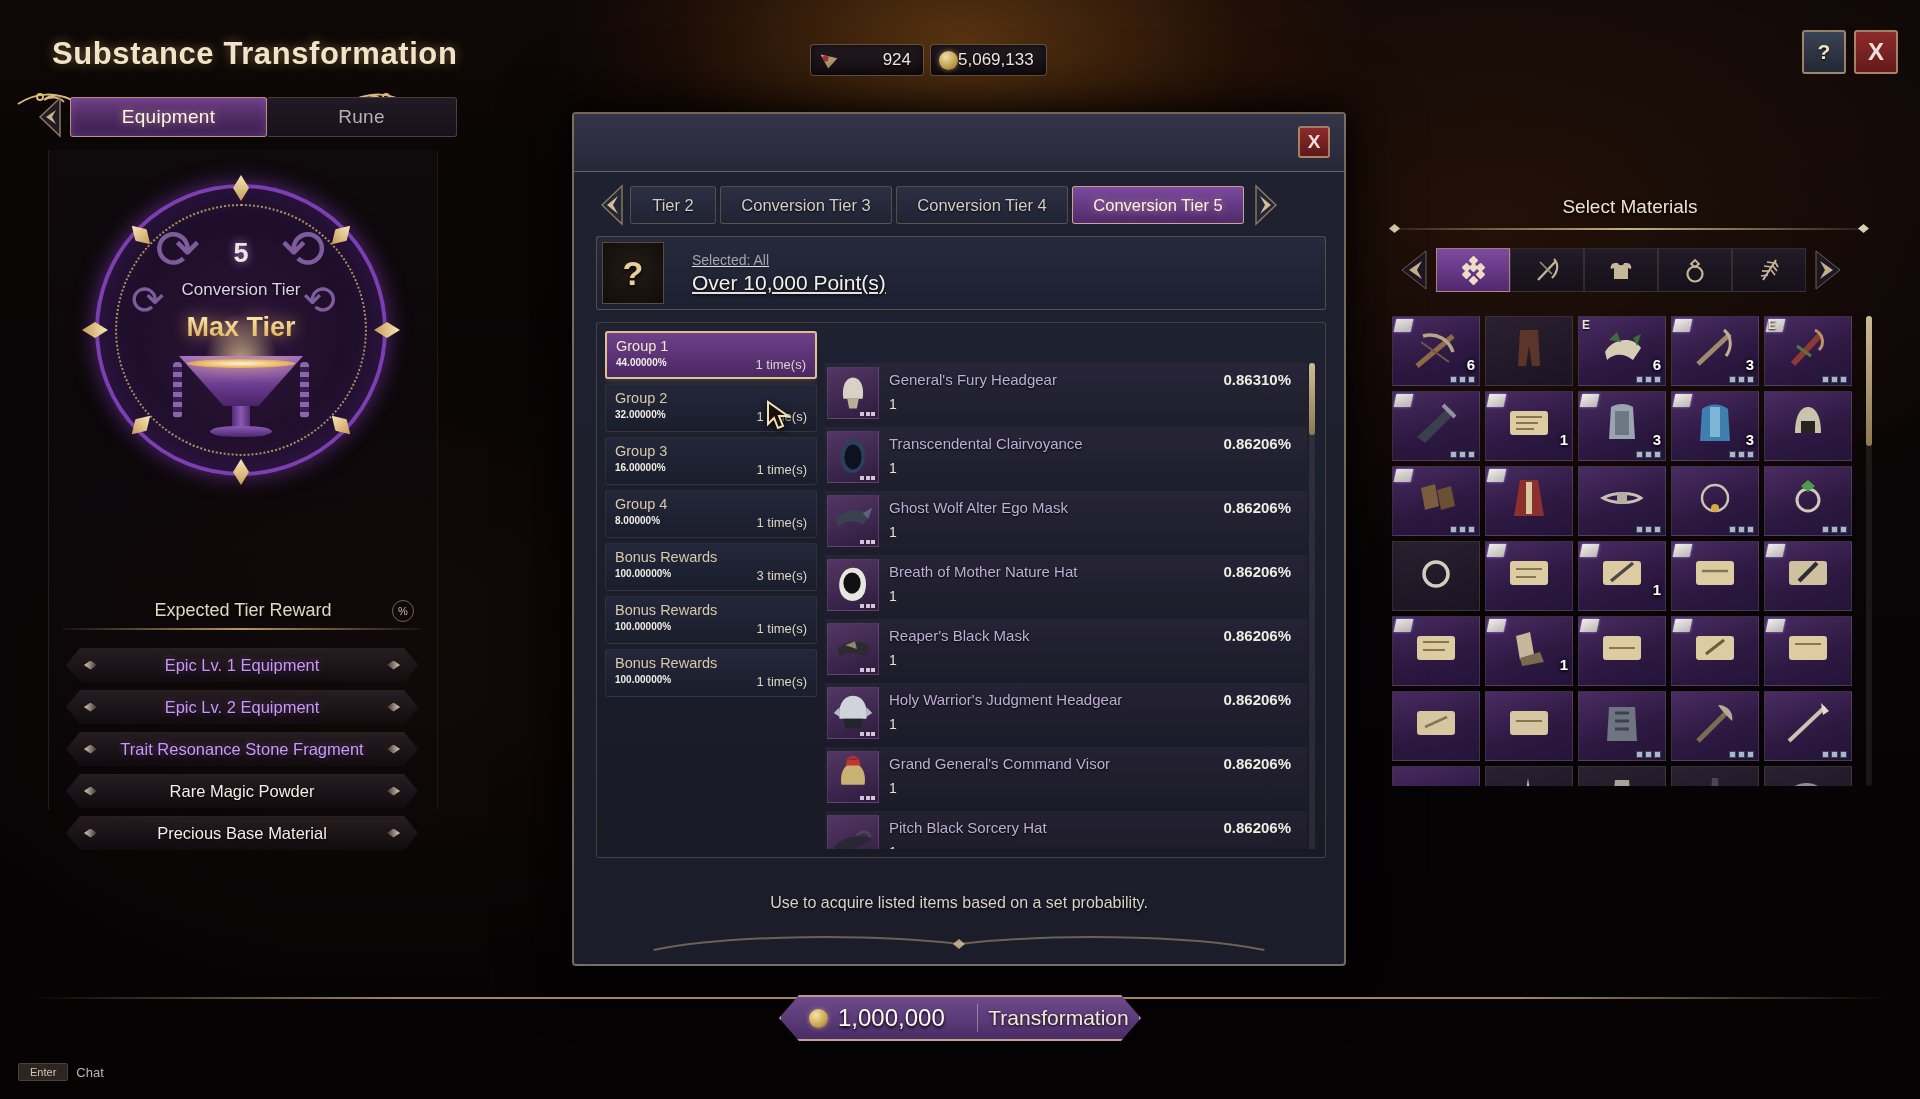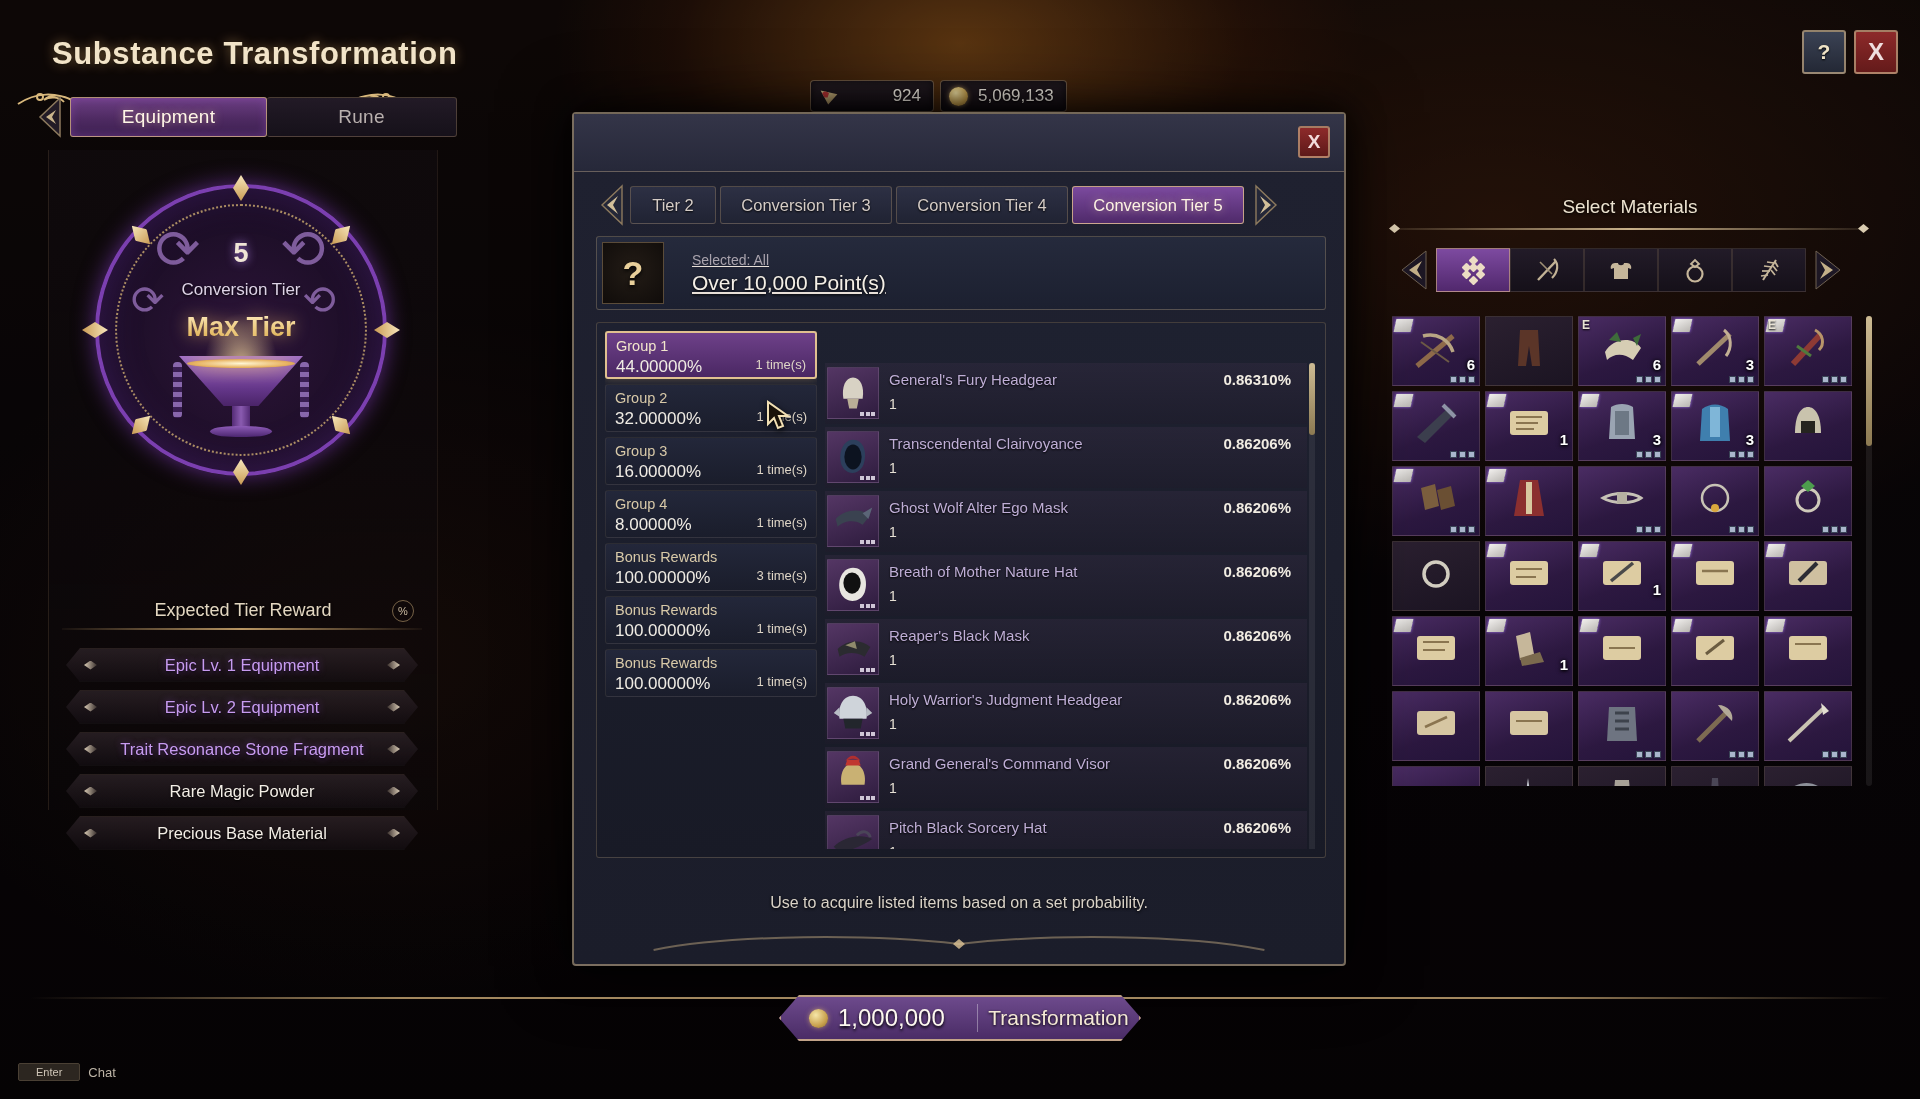--- a/index.html
+++ b/index.html
@@ -120,25 +120,24 @@
     background:linear-gradient(90deg,rgba(240,225,200,.9),rgba(170,150,125,.2));
     clip-path:polygon(0 50%,50% 0,100% 50%,50% 100%); }
   .reward-row .dia-l { left:18px; } .reward-row .dia-r { right:18px;
     background:linear-gradient(270deg,rgba(240,225,200,.9),rgba(170,150,125,.2)); }
   .rw-epic { color:#c79bf0; text-shadow:0 0 7px rgba(160,90,220,.55),0 1px 2px #000; }
   .rw-norm { color:#f3eee6; text-shadow:0 1px 2px #000; }
 
   
   #currency { position:absolute; left:810px; top:44px; display:flex; gap:6px; }
   .cur {
-    height:32px; display:flex; align-items:center; gap:10px; padding:0 12px 0 8px;
+    height:32px; display:flex; align-items:center; gap:0; padding:0 12px 0 8px;
     background:linear-gradient(180deg,#241c22,#140e14);
     border:1px solid rgba(165,135,95,.55); border-radius:4px;
     box-shadow:0 0 8px rgba(0,0,0,.6) inset;
-    margin-top:36px;
   }
   .cur .val { font-size:17px; color:#f4efe6; min-width:72px; text-align:right;
     text-shadow:0 1px 2px #000; }
   .coin-red { width:20px;height:17px; background:linear-gradient(150deg,#d4c291,#9a8050);
     clip-path:polygon(8% 18%,92% 40%,46% 100%); position:relative; }
   .coin-red:after{content:"";position:absolute;left:3px;top:3px;width:7px;height:7px;
     background:#b03232;clip-path:polygon(50% 0,100% 40%,80% 100%,20% 100%,0 40%);}
   .coin-gold { width:19px;height:19px;border-radius:50%;
     background:radial-gradient(circle at 36% 32%,#f6e6a8,#c9a24e 60%,#8d6a2c);
     box-shadow:0 0 5px rgba(230,190,110,.6); }
@@ -242,21 +241,21 @@
 
   #grouplist { position:absolute; left:8px; top:8px; width:212px; height:518px; overflow:hidden; }
   .grp { position:relative; height:48px; margin-bottom:5px; border-radius:3px;
     background:linear-gradient(180deg,#23273a,#1a1d2b);
     border:1px solid rgba(120,105,85,.2); padding:5px 9px 0 9px; }
   .grp.sel { background:linear-gradient(180deg,#6e4189,#4a2763);
     border:2px solid rgba(232,200,145,.95); box-shadow:0 0 10px rgba(210,170,110,.35); }
   .grp .g-name { font-size:14.5px; color:#d8c9a8; }
   .grp.sel .g-name { color:#f3e6cc; }
   .grp .g-bot { display:flex; justify-content:space-between; margin-top:3px; }
-  .grp .g-pct { font-size:17px; color:#f0ece4; font-weight:normal; }
+  .grp .g-pct { font-size:10px; color:#f0ece4; font-weight:bold; }
   .grp .g-times { font-size:13px; color:#ded5c6; }
 
   #itempane { position:absolute; left:228px; top:8px; width:492px; height:518px; }
   #ip-head { height:30px; display:flex; align-items:center; justify-content:space-between;
     padding:0 14px 0 4px; border-bottom:1px solid rgba(255,255,255,.07); }
   #ip-head .lft { display:flex; align-items:center; gap:8px; font-size:15.5px; color:#e4dac4; }
   .fleur { width:15px;height:15px; background:#d8b878;
     clip-path:polygon(50% 0,62% 30%,92% 30%,68% 52%,80% 88%,50% 66%,20% 88%,32% 52%,8% 30%,38% 30%); }
   #ip-total { font-size:15.5px; color:#efe8d8; }
   #itemlist { position:absolute; top:32px; left:0; width:482px; height:486px; overflow:hidden; }
@@ -292,21 +291,21 @@
     border:2px solid rgba(215,185,135,.8);
     clip-path:polygon(20px 0,calc(100% - 20px) 0,100% 50%,calc(100% - 20px) 100%,20px 100%,0 50%);
   }
   #tf-cost { display:flex; align-items:center; gap:10px; padding-left:28px; width:196px; }
   #tf-cost .val { font-size:24px; color:#fdf8ef; text-shadow:0 2px 3px #000; }
   #tf-div { width:1px; height:28px; background:rgba(255,255,255,.35); }
   #tf-label { flex:1; text-align:center; font-size:21px; color:#f5e9d6; text-shadow:0 1px 3px #000; }
 
   #chat { position:absolute; left:18px; bottom:18px; display:flex; align-items:center; gap:8px; }
   #chat .key { font-size:11px; color:#cfc6b8; background:#2c2620; border:1px solid #4a4034;
-    padding:2px 17px; border-radius:2px; }
+    padding:2px 11px; border-radius:2px; }
   #chat .lbl { font-size:13px; color:#bdb4a6; }
 </style>
 </head>
 <body>
 
 <div id="bg"></div>
 <div id="bgdark"></div>
 
 <div id="title">Substance Transformation</div>
 <svg class="flourish" style="left:16px;width:110px" viewBox="0 0 110 20">

